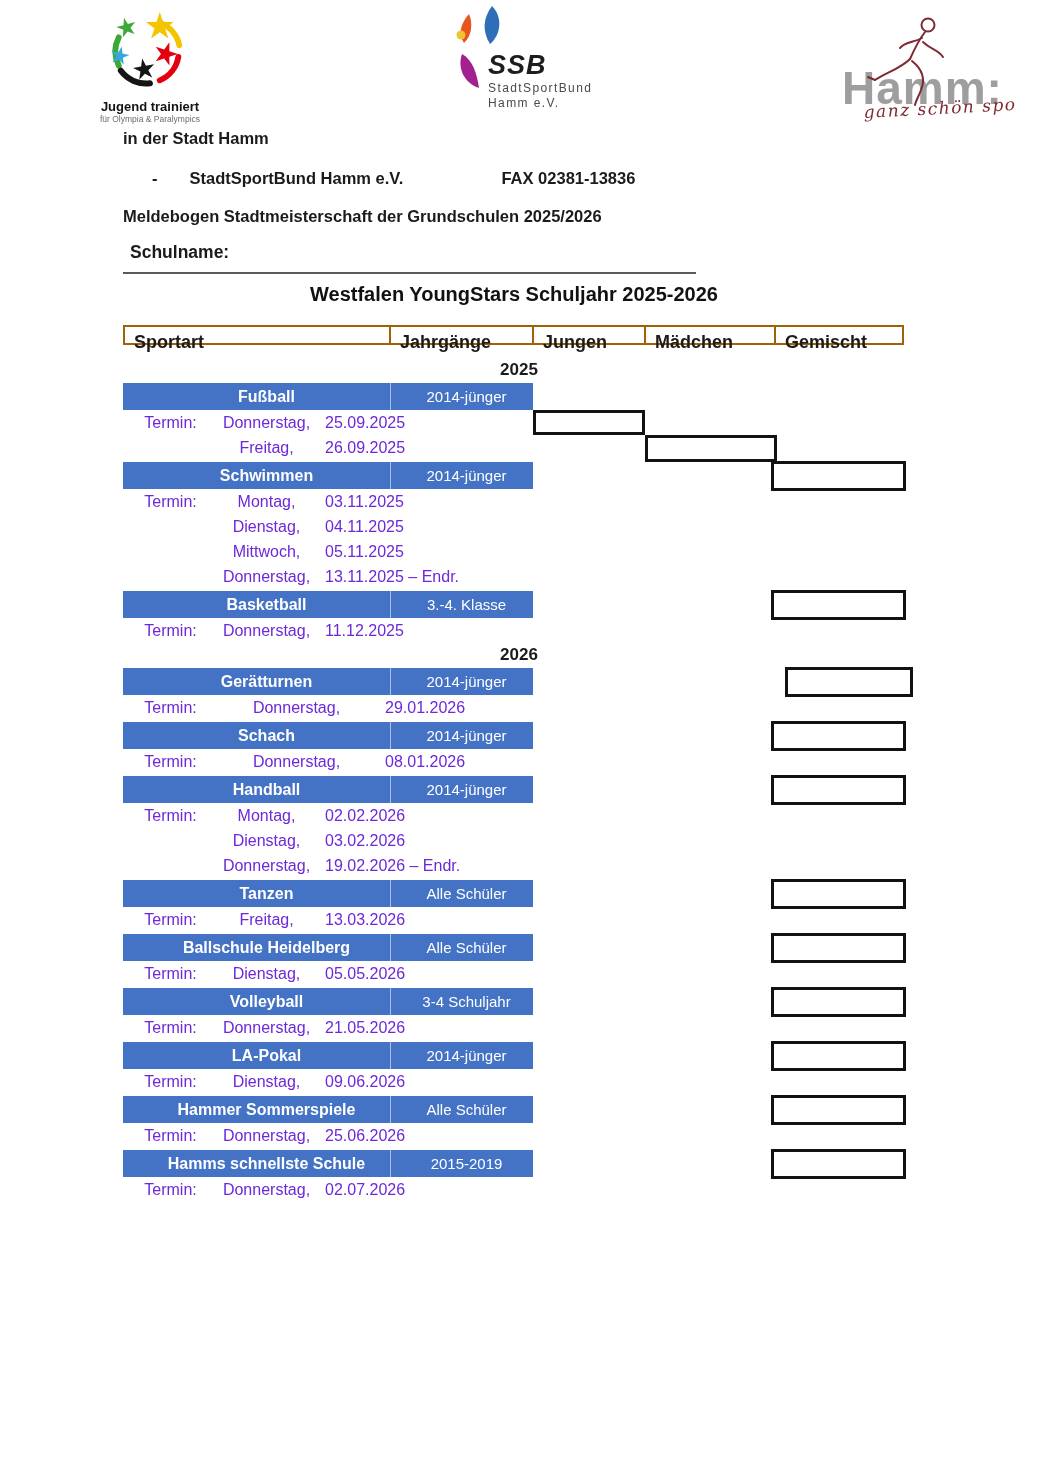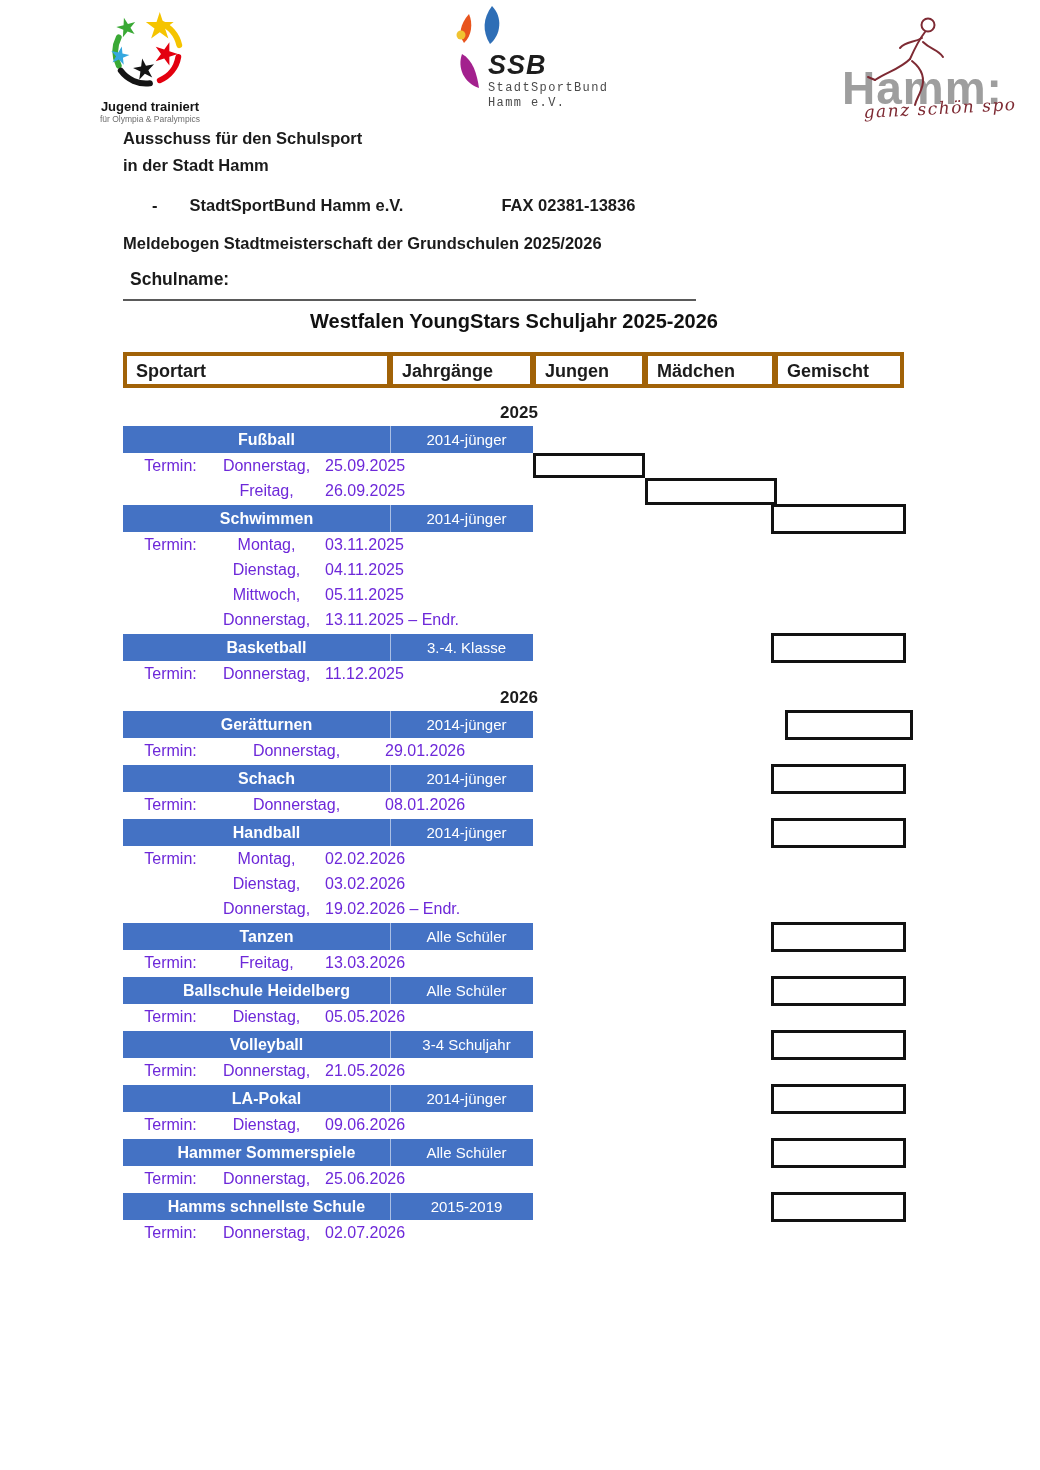--- a/index.html
+++ b/index.html
@@ -10,40 +10,40 @@
   }
   
   .logos { position:relative; height:122px; }
   .logo-left  { position:absolute; left:70px;  top:12px; width:160px; text-align:center; }
   .jt-title { font-size:13px; font-weight:bold; color:#141414; margin-top:1px; }
   .jt-sub   { font-size:8.5px; color:#6e6e6e; }
   .logo-center{ position:absolute; left:448px; top:4px; width:150px; height:118px; }
   .logo-center svg { position:absolute; left:0; top:0; }
   .ssb-text { position:absolute; left:40px; top:46px; }
   .ssb-abbr { font-size:27px; font-weight:bold; font-style:italic; color:#1d1d1d; letter-spacing:1px; }
-  .ssb-l1, .ssb-l2 { font-size:12px; color:#4a4a4a; letter-spacing:1.4px; line-height:15px;font-family:Liberation Mono, monospace; }
+  .ssb-l1, .ssb-l2 { font-size:12px; color:#4a4a4a; letter-spacing:1.4px; line-height:15px; }
   .logo-right { position:absolute; left:840px; top:12px; width:175px; height:112px; }
   
   .content { margin-left:123px; width:782px; }
   .header-text { margin-top:3px; }
   .hline { font-size:16.5px; font-weight:bold; line-height:27px; white-space:nowrap; }
   .org-line { margin-top:13px; display:flex; font-size:16.5px; font-weight:bold; line-height:26px; }
   .org-dash { margin-left:29px; }
   .org-name { margin-left:32px; }
   .org-fax  { margin-left:98px; }
   .meldebogen { margin-top:12px; font-size:16.5px; font-weight:bold; line-height:26px; }
   .bitte      { font-size:16.5px; font-weight:bold; line-height:26px; }
   .email-line { font-size:16.5px; font-weight:bold; line-height:26px; }
   .email-link { color:#0563C1; text-decoration:underline; cursor:pointer; }
   .school-row { margin-top:13px; width:573px; border-bottom:2px solid #5a5a5a; height:32px; }
   .school-label { font-size:17.5px; font-weight:bold; display:inline-block; padding-left:7px; }
   
   .doc-title { margin-top:9px; height:28px; text-align:center; font-size:20px; font-weight:bold; color:#111; }
   .thead { display:flex; margin-top:14px; }
-  .thead .cell { border:4px solid #a16207; height:36px; font-size:18px; font-weight:bold;
+  .thead .cell { border:2px solid #a16207; height:20px; font-size:18px; font-weight:bold;
                  padding:5px 0 0 9px; background:#fff; }
   .c0 { width:268px; } .c1 { width:145px; margin-left:-2px; } .c2 { width:114px; margin-left:-2px; }
   .c3 { width:132px; margin-left:-2px; } .c4 { width:130px; margin-left:-2px; }
   #table-body { position:relative; margin-top:13px;text-align:center; }
   .year-label { font-size:17px; font-weight:bold; height:23px; line-height:23px; padding-left:10px; }
   .sport-block { position:relative; }
   .sport-bar { display:flex; width:410px; height:27px; background:#4472C4; color:#fff; margin-top:2px; }
   .sport-name { width:267px; padding-left:20px; font-weight:bold; font-size:16px; line-height:27px; white-space:nowrap; }
   .sport-age  { flex:1; border-left:1px solid rgba(255,255,255,.55); padding-left:9px; font-size:15px; line-height:27px; white-space:nowrap; }
   .termin-row { display:flex; height:25px; line-height:25px; font-size:16px; color:#6d28d9; }
@@ -109,21 +109,20 @@
         <path d="M35,68 L28,65"></path>
         <path d="M72,49 C82,57 86,66 81,78 C79,84 76,88 75,93"></path>
       </g>
       <text x="24" y="106" font-family="DejaVu Serif, serif" font-style="italic" font-size="17" fill="#7E2A33" letter-spacing="1.5" transform="rotate(-3 24 106)">ganz schön sportlich</text>
     </svg>
   </div>
 </div>
 
 <div class="content">
   <div class="header-text">
-    <div class="hline">Ausschuss für den Schulsport</div>
     <div class="hline">in der Stadt Hamm</div>
     <div class="org-line">
       <span class="org-dash">-</span>
       <span class="org-name">StadtSportBund Hamm e.V.</span>
       <span class="org-fax">FAX 02381-13836</span>
     </div>
     <div class="meldebogen">Meldebogen Stadtmeisterschaft der Grundschulen 2025/2026</div>
   </div>
 
   <div class="school-row">

